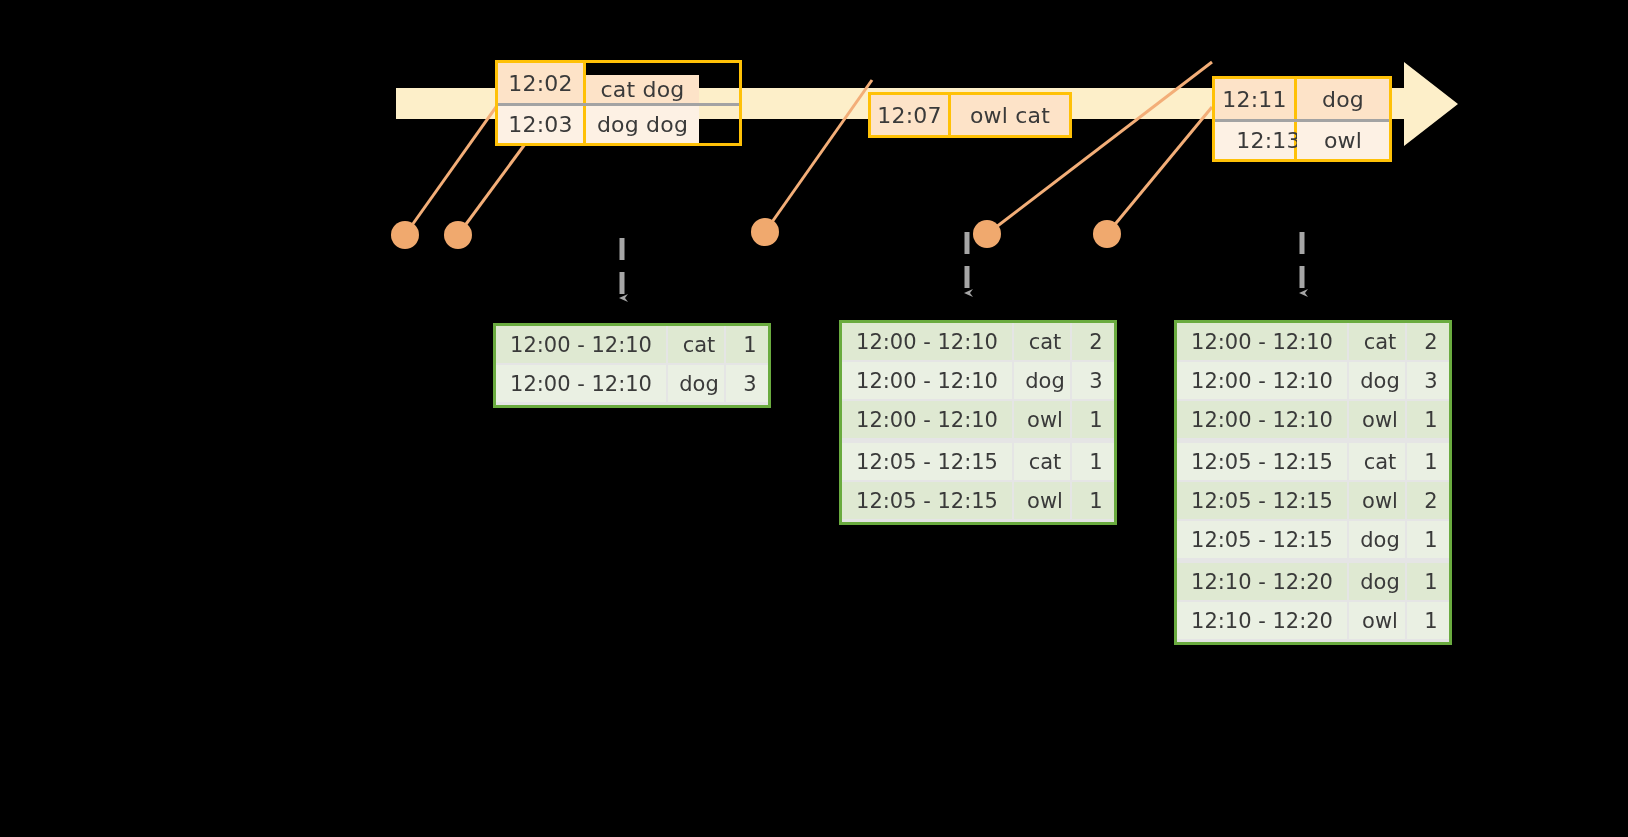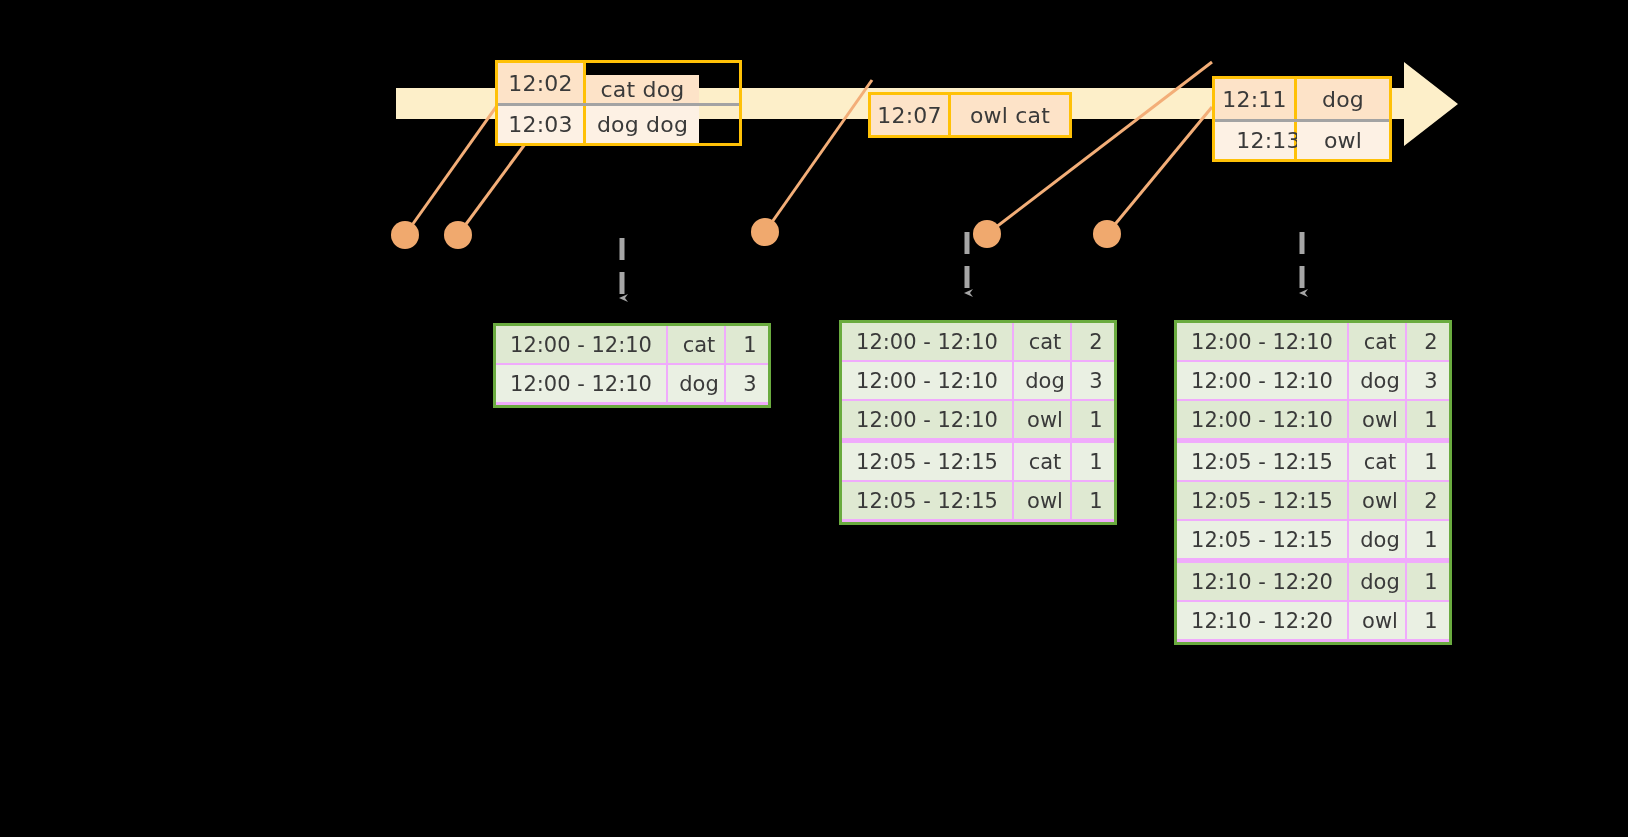--- a/index.html
+++ b/index.html
@@ -61,21 +61,21 @@
     border-right: 3px solid #ffc107;
   }
 
   
   .result-table {
     position: absolute;
     border: 3px solid #6aab3f;
     box-sizing: border-box;
     display: flex;
     flex-direction: column;
-    background: #f0abfc;
+    background: #e5e5e5;
     z-index: 5;
   }
   .res-row {
     display: flex;
     flex-direction: row;
     height: 37px;
     box-sizing: border-box;
   }
   .res-row + .res-row { margin-top: 2px; }
   .res-cell {

